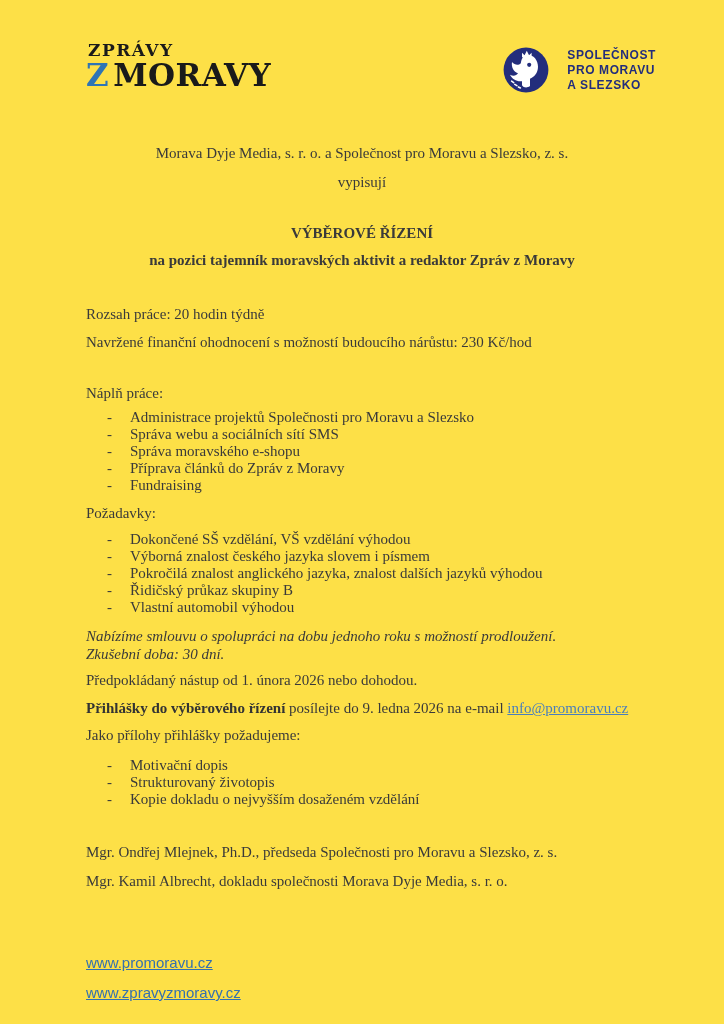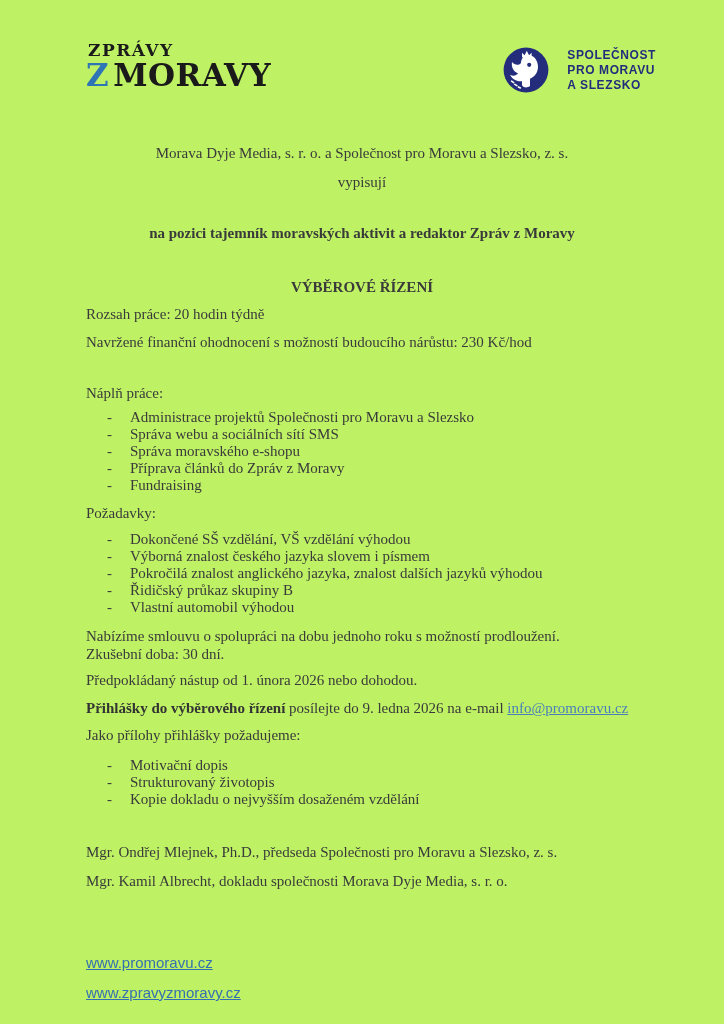--- a/index.html
+++ b/index.html
@@ -1,18 +1,18 @@
 <!DOCTYPE html>
 <html lang="cs"><head>
 <meta charset="utf-8">
 <style>
   html,body{margin:0;padding:0;background:#ffffff;}
   .page{
     width:724px;height:1024px;box-sizing:border-box;
-    padding:42px 86px 0 86px;background:#bef264;
+    padding:42px 86px 0 86px;background:#fde047;
     font-family:"Liberation Serif","DejaVu Serif",serif;
     font-size:15px;line-height:18px;color:#3a3a3a;
     position:relative;overflow:hidden;
   }
   
   .header{display:flex;justify-content:space-between;align-items:flex-start;height:58px;margin-bottom:24px;}
   .logo-left{line-height:1;}
   .logo-top{
     font-family:"DejaVu Serif","Liberation Serif",serif;
     font-weight:bold;font-size:17px;letter-spacing:1.5px;color:#1a1a1a;margin-left:2px;
@@ -37,21 +37,21 @@
   .title-pos{font-weight:bold;margin-bottom:36px;}
   .scope{margin-bottom:10px;}
   .salary{margin-bottom:33px;}
   .sec-head{margin-bottom:7px;}
   .sec-head-req{margin-bottom:9px;}
   ul.dash{list-style:none;margin:0 0 10px 0;padding:0;}
   ul.dash li{display:flex;line-height:17px;}
   ul.dash .marker{display:inline-block;margin-left:21px;width:23px;flex:0 0 auto;}
   ul.dash.req{margin-bottom:11px;}
   ul.dash.att{margin-bottom:35px;}
-  .offer{margin-bottom:8px;}
+  .offer{margin-bottom:8px;font-style:italic;}
   .start{margin-bottom:10px;}
   .apply{margin-bottom:9px;}
   .attach-head{margin-bottom:13px;}
   .sig1{margin-bottom:11px;}
   .sig2{margin-bottom:64px;}
   b{color:#333333;}
   a.email-link{color:#4a7ebb;text-decoration:underline;}
   .footer-link{
     display:block;font-family:"Liberation Sans","DejaVu Sans",sans-serif;
     font-size:15px;line-height:18px;color:#3470b0;text-decoration:underline;margin-bottom:12px;
@@ -84,22 +84,22 @@
         <div>SPOLEČNOST</div>
         <div>PRO MORAVU</div>
         <div>A SLEZSKO</div>
       </div>
     </div>
   </div>
 
   <p class="center org-line">Morava Dyje Media, s. r. o. a Společnost pro Moravu a Slezsko, z. s.</p>
   <p class="center vypisuji">vypisují</p>
 
+  <p class="center title-main">VÝBĚROVÉ ŘÍZENÍ</p>
   <p class="center title-pos">na pozici tajemník moravských aktivit a redaktor Zpráv z Moravy</p>
-  <p class="center title-main">VÝBĚROVÉ ŘÍZENÍ</p>
 
   <p class="scope">Rozsah práce: 20 hodin týdně</p>
   <p class="salary">Navržené finanční ohodnocení s možností budoucího nárůstu: 230 Kč/hod</p>
 
   <p class="sec-head">Náplň práce:</p>
   <ul class="dash">
     <li>
         <span class="marker">-</span>
         <span>Administrace projektů Společnosti pro Moravu a Slezsko</span>
       </li>

